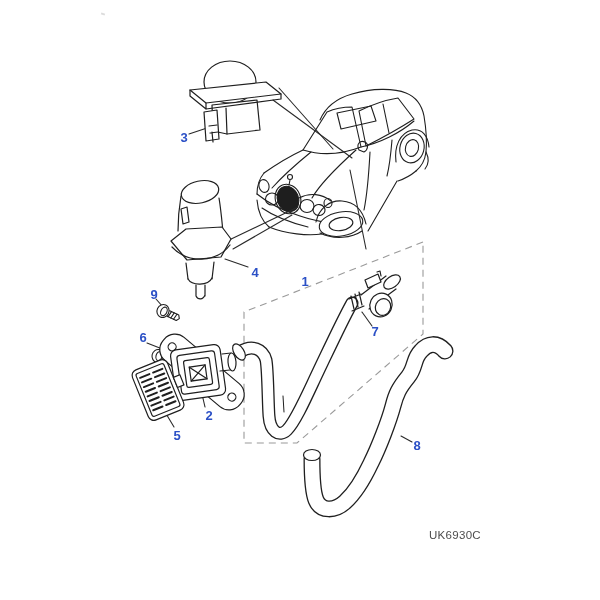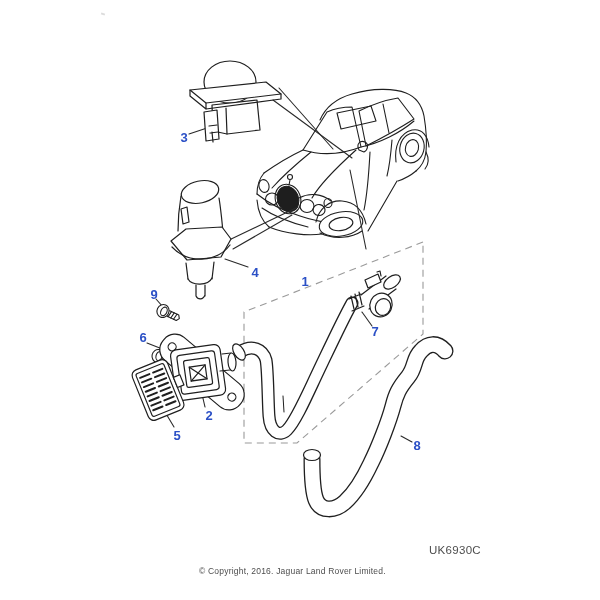--- a/index.html
+++ b/index.html
@@ -5,21 +5,21 @@
   html,body{margin:0;padding:0;}
   body{background:#ffffff;font-family:"Liberation Sans", sans-serif;}
   .stage{position:relative;width:600px;height:600px;background:#ffffff;overflow:hidden;}
   .stage svg{position:absolute;left:0;top:0;}
   .callout{
     position:absolute;color:#2b50c6;font-weight:bold;font-size:13px;
     transform:translate(-50%,-50%);line-height:1;user-select:none;
     font-family:"Liberation Sans", sans-serif;
   }
   .diagram-code{
-    position:absolute;left:429px;top:544px;color:#4d4d4d;font-size:11.5px;
+    position:absolute;left:429px;top:529px;color:#4d4d4d;font-size:11.5px;
     font-family:"Liberation Sans", sans-serif;letter-spacing:.3px;
   }
   .copyright{
     position:absolute;left:199px;top:566px;color:#4d4d4d;font-size:8.5px;
     font-family:"Liberation Sans", sans-serif;letter-spacing:.2px;
   }
   .artifact{position:absolute;left:101px;top:13px;width:4px;height:2px;background:#dcdcdc;transform:rotate(20deg);}
 </style>
 </head>
 <body>
@@ -180,16 +180,15 @@
   <div class="callout" style="left:209px;top:415px;">2</div>
   <div class="callout" style="left:184px;top:137px;">3</div>
   <div class="callout" style="left:255px;top:272px;">4</div>
   <div class="callout" style="left:177px;top:435px;">5</div>
   <div class="callout" style="left:143px;top:337px;">6</div>
   <div class="callout" style="left:375px;top:331px;">7</div>
   <div class="callout" style="left:417px;top:445px;">8</div>
   <div class="callout" style="left:154px;top:294px;">9</div>
 
   <div class="diagram-code">UK6930C</div>
-  <div class="copyright">© Copyright, 2016. Jaguar Land Rover Limited.</div>
 
   <div class="artifact"></div>
 </div>
 
 </body></html>

